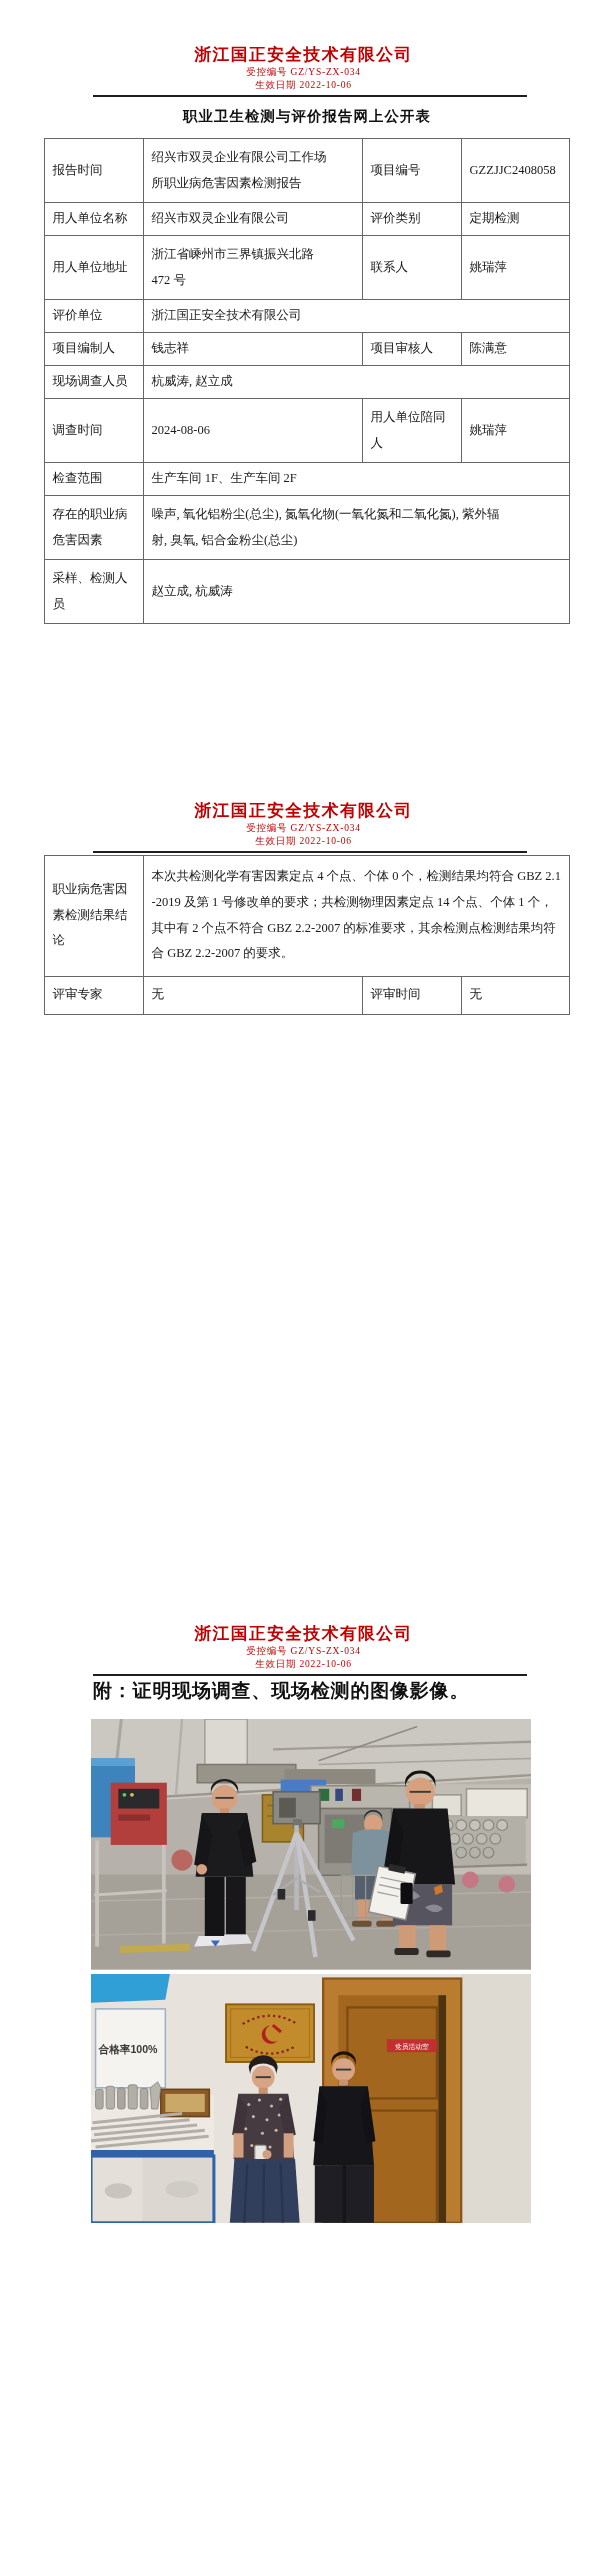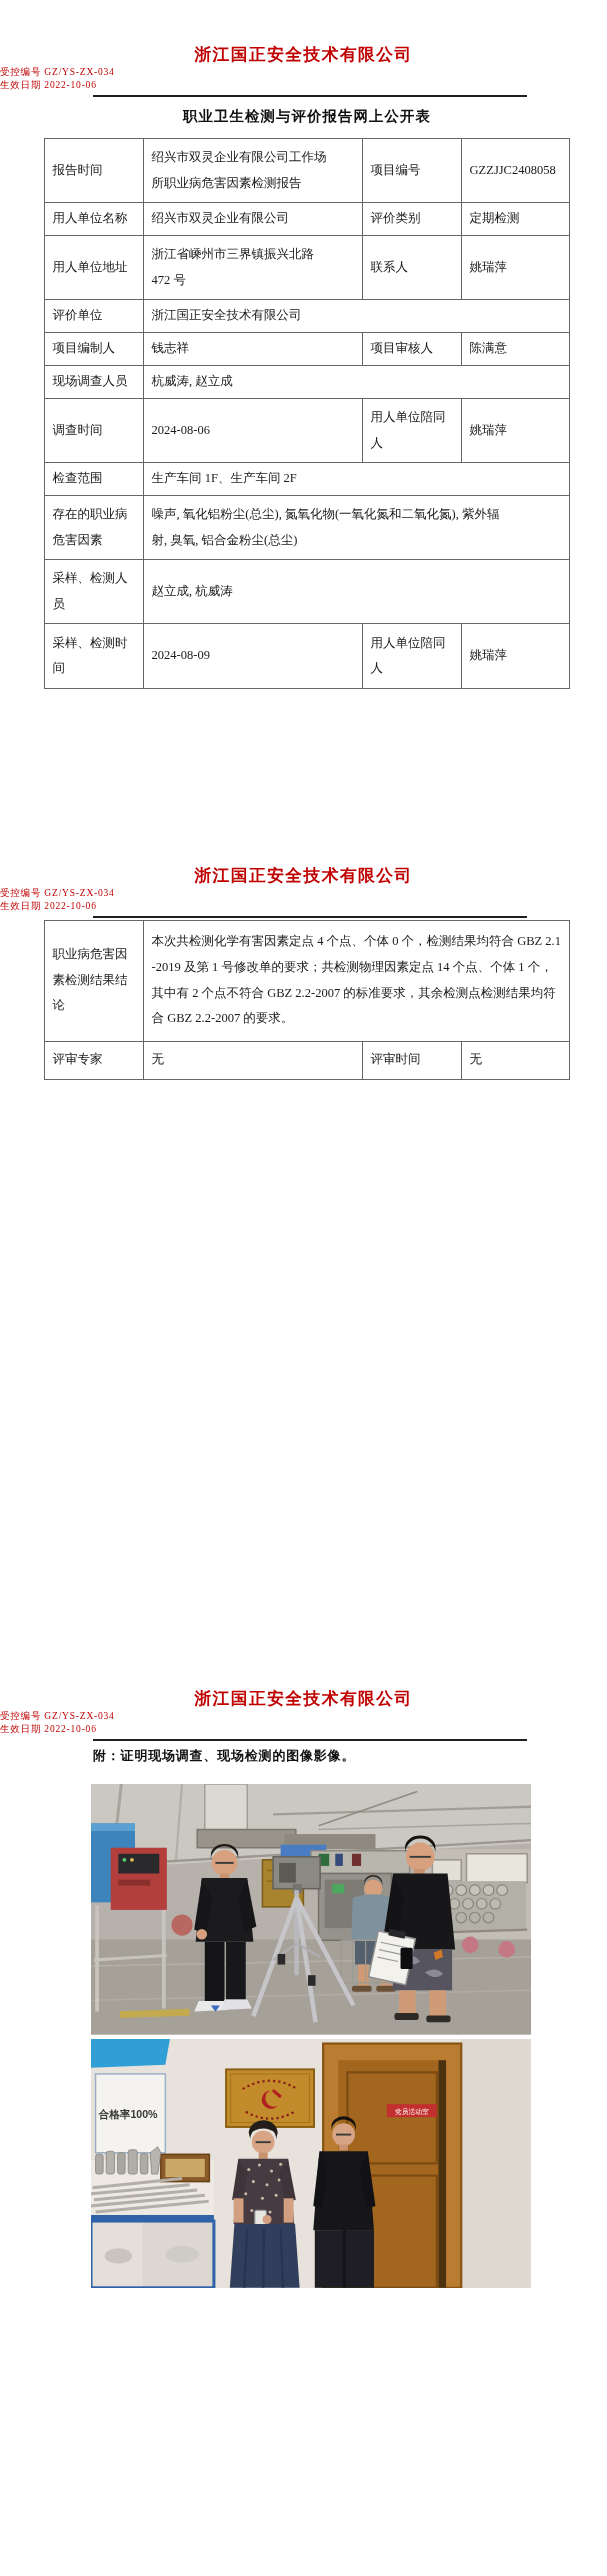--- a/index.html
+++ b/index.html
@@ -1,32 +1,32 @@
 <!DOCTYPE html>
 <html style="font-size:12px"><head>
 <meta charset="utf-8">
 <style>
   html,body{margin:0;padding:0;background:#ffffff;}
   body{width:607px;min-height:2576px;font-family:"Liberation Serif","DejaVu Serif",serif;color:#1a1a1a;overflow:hidden;}
   .company{font-family:"Liberation Sans","DejaVu Sans",sans-serif;font-weight:700;font-size:16.7px;line-height:23px;text-align:center;color:#c00000;letter-spacing:1.5px;}
-  .ctrl{font-size:9.5px;line-height:13px;text-align:left;color:#c00000;letter-spacing:0.8px;}
+  .ctrl{font-size:9.5px;line-height:13px;text-align:center;color:#c00000;letter-spacing:0.8px;}
   .rule{height:1.9px;background:#1f1f1f;width:434px;margin:3px 0 0 93px;}
   .doc-title{font-family:"Liberation Sans","DejaVu Sans",sans-serif;font-weight:700;font-size:14.4px;line-height:21px;text-align:center;color:#111;letter-spacing:1.1px;margin-top:9px;padding-left:7px;}
   table.doc{border-collapse:collapse;table-layout:fixed;width:524px;margin-left:44px;}
   table.doc td{border:1.2px solid #666;vertical-align:middle;font-size:12.5px;line-height:2.05;padding:1.5px 7.6px;word-break:break-all;}
   td.pre{white-space:pre-line;}
   td.just{text-align:left;line-height:2.3;padding:1.5px 9px;}
   #sec1{padding-top:43px;}
   #sec1 table{margin-top:11.4px;}
   #sec2{margin-top:175px;}
   #sec2 table{margin-top:1.5px;}
   #sec3{margin-top:607px;}
   .h84{height:64px;} .h43{height:33px;} .h86{height:65px;}
   .h160{height:121px;} .h45{height:34px;} .h50{height:38px;}
-  .note{font-family:"Liberation Sans","DejaVu Sans",sans-serif;font-weight:700;font-size:13px;line-height:18px;color:#111;margin:6.8px 0 0 93px;letter-spacing:0.8px;}
+  .note{font-family:"Liberation Sans","DejaVu Sans",sans-serif;font-weight:700;font-size:19px;line-height:18px;color:#111;margin:6.8px 0 0 93px;letter-spacing:0.8px;}
   .photos{margin:19px 0 0 91px;width:440px;}
   .photo{display:block;width:440px;background:#ddd;}
   .photo + .photo{margin-top:4.6px;}
 </style>
 </head>
 <body>
 
 <div id="sec1">
   <div class="company">浙江国正安全技术有限公司</div>
   <div class="ctrl">受控编号 GZ/YS-ZX-034</div>
@@ -87,26 +87,20 @@
       <td colspan="3">生产车间 1F、生产车间 2F</td>
     </tr>
     <tr class="h84">
       <td>存在的职业病危害因素</td>
       <td colspan="3" class="pre">噪声, 氧化铝粉尘(总尘), 氮氧化物(一氧化氮和二氧化氮), 紫外辐
 射, 臭氧, 铝合金粉尘(总尘)</td>
     </tr>
     <tr class="h84">
       <td>采样、检测人员</td>
       <td colspan="3">赵立成, 杭威涛</td>
-    </tr>
-    <tr class="h86">
-      <td>采样、检测时间</td>
-      <td>2024-08-09</td>
-      <td>用人单位陪同人</td>
-      <td>姚瑞萍</td>
     </tr>
   </tbody>
     </table>
 </div>
 
 <div id="sec2">
   <div class="company">浙江国正安全技术有限公司</div>
   <div class="ctrl">受控编号 GZ/YS-ZX-034</div>
   <div class="ctrl">生效日期 2022-10-06</div>
   <div class="rule"></div>

